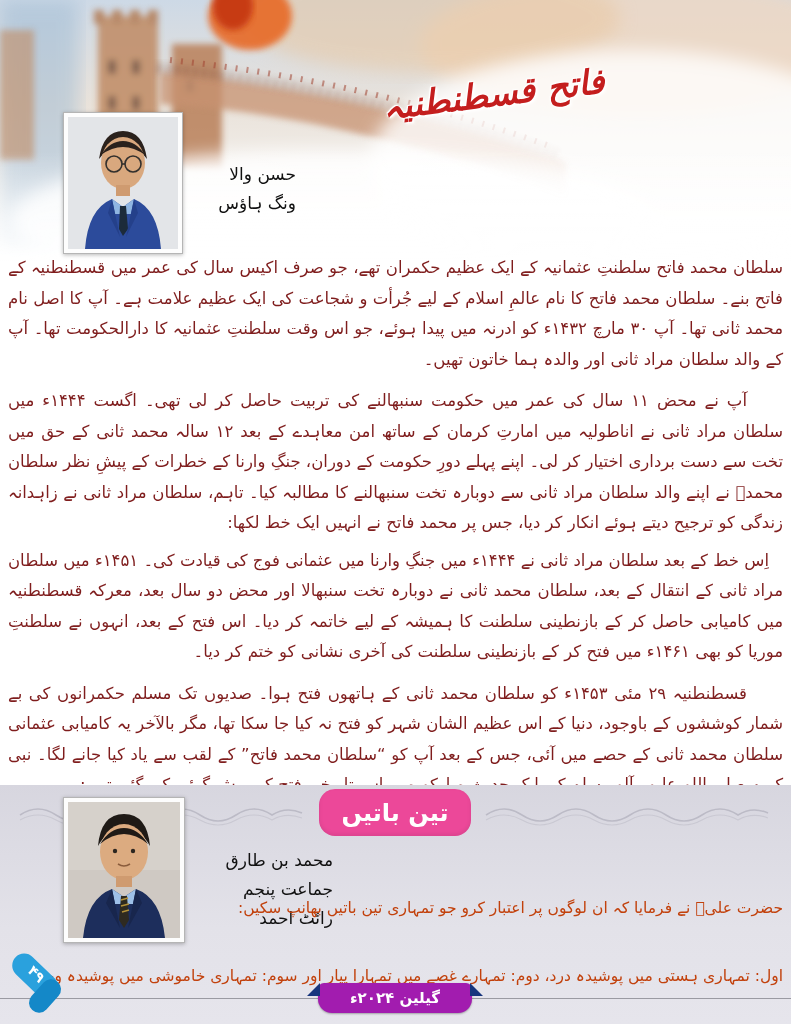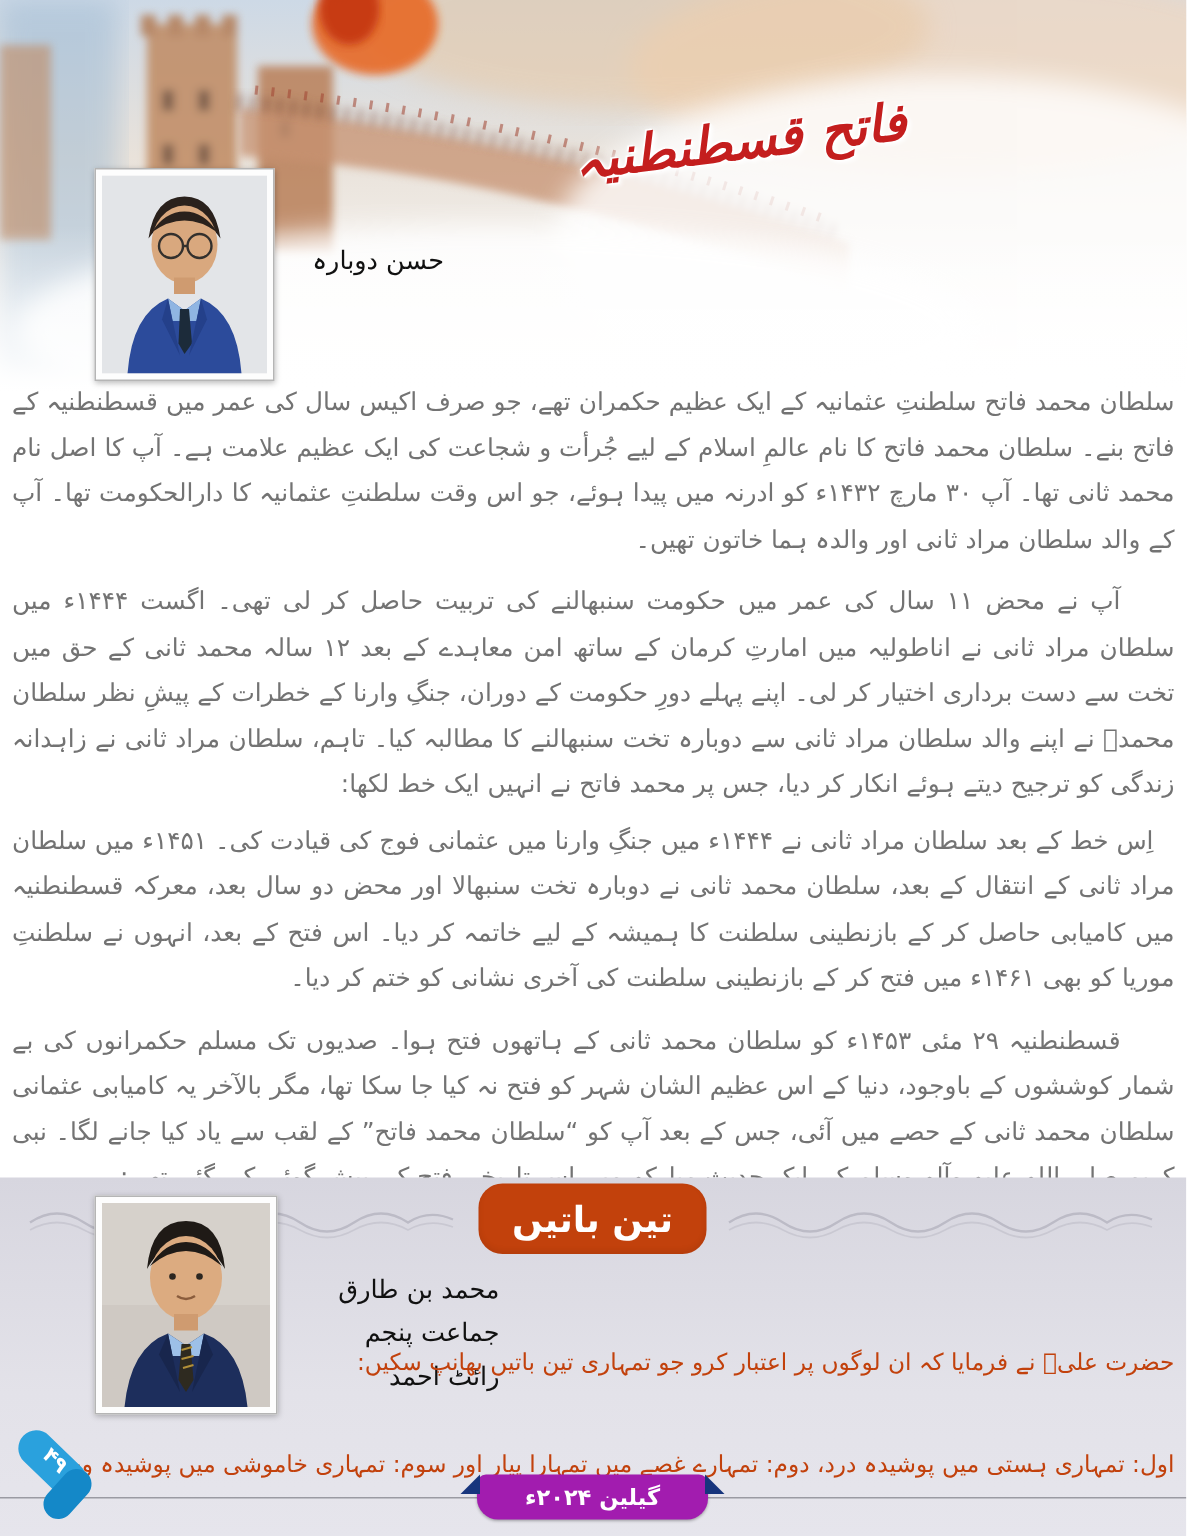--- a/index.html
+++ b/index.html
@@ -44,33 +44,33 @@
   .author2{left:188px;top:846px;width:145px;}
   
   .body-text{
     position:absolute;left:8px;top:253px;width:775px;
     direction:rtl;
   }
   .body-text p{
     margin:0 0 7px 0;
     font-size:16.5px;line-height:30.5px;
     text-align:justify;
-    color:#737373;
+    color:#7f1d1d;
   }
   .body-text p.indent{text-indent:36px;margin-top:11px;}
   .body-text p.indent-sm{text-indent:14px;}
   .body-text p.quote{text-align:center;text-indent:0;}
   
   .band{
     position:absolute;left:0;top:785px;width:791px;height:239px;
     background:linear-gradient(#d7d6df,#e3e2e9 60%,#e6e5ec);
   }
   .banner{
     position:absolute;left:319px;top:789px;width:152px;height:47px;
-    background:#c2410c;
+    background:#ec4899;
     border-radius:16px;
     display:flex;align-items:center;justify-content:center;
     color:#ffffff;font-size:24px;font-weight:bold;
     box-shadow:inset 0 -2px 4px rgba(0,0,0,.08);
   }
   .flourish{position:absolute;top:801px;height:26px;opacity:.8;}
   .flourish-left{left:18px;width:288px;}
   .flourish-right{left:484px;width:288px;}
   .a2-line{
     position:absolute;right:8px;direction:rtl;text-align:right;
@@ -177,21 +177,22 @@
       <rect x="48" y="68" width="14" height="11" fill="#cf9b70"></rect>
       <path d="M17,132 Q20,92 44,82 L55,90 L66,82 Q90,92 93,132 Z" fill="#2c4b9b"></path>
       <path d="M44,82 L55,90 L66,82 L63,97 L47,97 Z" fill="#8fb5e2"></path>
       <path d="M52,89 L58,89 L60,112 L55,119 L51,112 Z" fill="#1c2b3a"></path>
       <path d="M44,82 L52,120 L40,96 Z" fill="#24408a"></path>
       <path d="M66,82 L58,120 L70,96 Z" fill="#24408a"></path>
     </svg>
   </div>
 
   <div class="author author1">
-    <div>حسن دوبارہ</div>
+    <div>حسن والا</div>
+    <div>ونگ ہاؤس</div>
   </div>
 
   <div class="body-text">
     <p>سلطان محمد فاتح سلطنتِ عثمانیہ کے ایک عظیم حکمران تھے، جو صرف اکیس سال کی عمر میں قسطنطنیہ کے فاتح بنے۔ سلطان محمد فاتح کا نام عالمِ اسلام کے لیے جُرأت و شجاعت کی ایک عظیم علامت ہے۔ آپ کا اصل نام محمد ثانی تھا۔ آپ ۳۰ مارچ ۱۴۳۲ء کو ادرنہ میں پیدا ہوئے، جو اس وقت سلطنتِ عثمانیہ کا دارالحکومت تھا۔ آپ کے والد سلطان مراد ثانی اور والدہ ہما خاتون تھیں۔</p>
     <p class="indent">آپ نے محض ۱۱ سال کی عمر میں حکومت سنبھالنے کی تربیت حاصل کر لی تھی۔ اگست ۱۴۴۴ء میں سلطان مراد ثانی نے اناطولیہ میں امارتِ کرمان کے ساتھ امن معاہدے کے بعد ۱۲ سالہ محمد ثانی کے حق میں تخت سے دست برداری اختیار کر لی۔ اپنے پہلے دورِ حکومت کے دوران، جنگِ وارنا کے خطرات کے پیشِ نظر سلطان محمدؒ نے اپنے والد سلطان مراد ثانی سے دوبارہ تخت سنبھالنے کا مطالبہ کیا۔ تاہم، سلطان مراد ثانی نے زاہدانہ زندگی کو ترجیح دیتے ہوئے انکار کر دیا، جس پر محمد فاتح نے انہیں ایک خط لکھا:</p>
     <p class="indent-sm">اِس خط کے بعد سلطان مراد ثانی نے ۱۴۴۴ء میں جنگِ وارنا میں عثمانی فوج کی قیادت کی۔ ۱۴۵۱ء میں سلطان مراد ثانی کے انتقال کے بعد، سلطان محمد ثانی نے دوبارہ تخت سنبھالا اور محض دو سال بعد، معرکہ قسطنطنیہ میں کامیابی حاصل کر کے بازنطینی سلطنت کا ہمیشہ کے لیے خاتمہ کر دیا۔ اس فتح کے بعد، انہوں نے سلطنتِ موریا کو بھی ۱۴۶۱ء میں فتح کر کے بازنطینی سلطنت کی آخری نشانی کو ختم کر دیا۔</p>
     <p class="indent">قسطنطنیہ ۲۹ مئی ۱۴۵۳ء کو سلطان محمد ثانی کے ہاتھوں فتح ہوا۔ صدیوں تک مسلم حکمرانوں کی بے شمار کوششوں کے باوجود، دنیا کے اس عظیم الشان شہر کو فتح نہ کیا جا سکا تھا، مگر بالآخر یہ کامیابی عثمانی سلطان محمد ثانی کے حصے میں آئی، جس کے بعد آپ کو “سلطان محمد فاتح” کے لقب سے یاد کیا جانے لگا۔ نبی کریم صلی اللہ علیہ وآلہ وسلم کی ایک حدیثِ مبارکہ میں اِس تاریخی فتح کی پیش گوئی کی گئی تھی:</p>
     <p class="quote">“ضرور بالضرور قسطنطنیہ فتح ہوگا، اور اس کو فتح کرنے والا امیر بہترین امیر ہوگا اور اس کا لشکر بہترین لشکر ہوگا۔” (مسند احمد: ۱۹۱۶۵)</p>
   </div>
 

